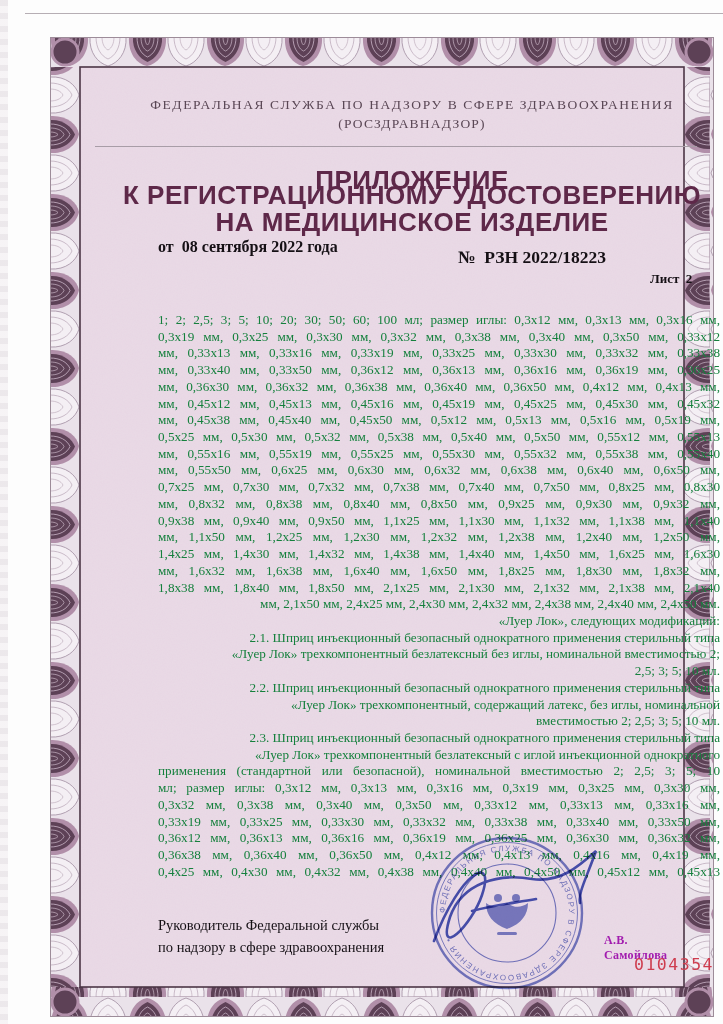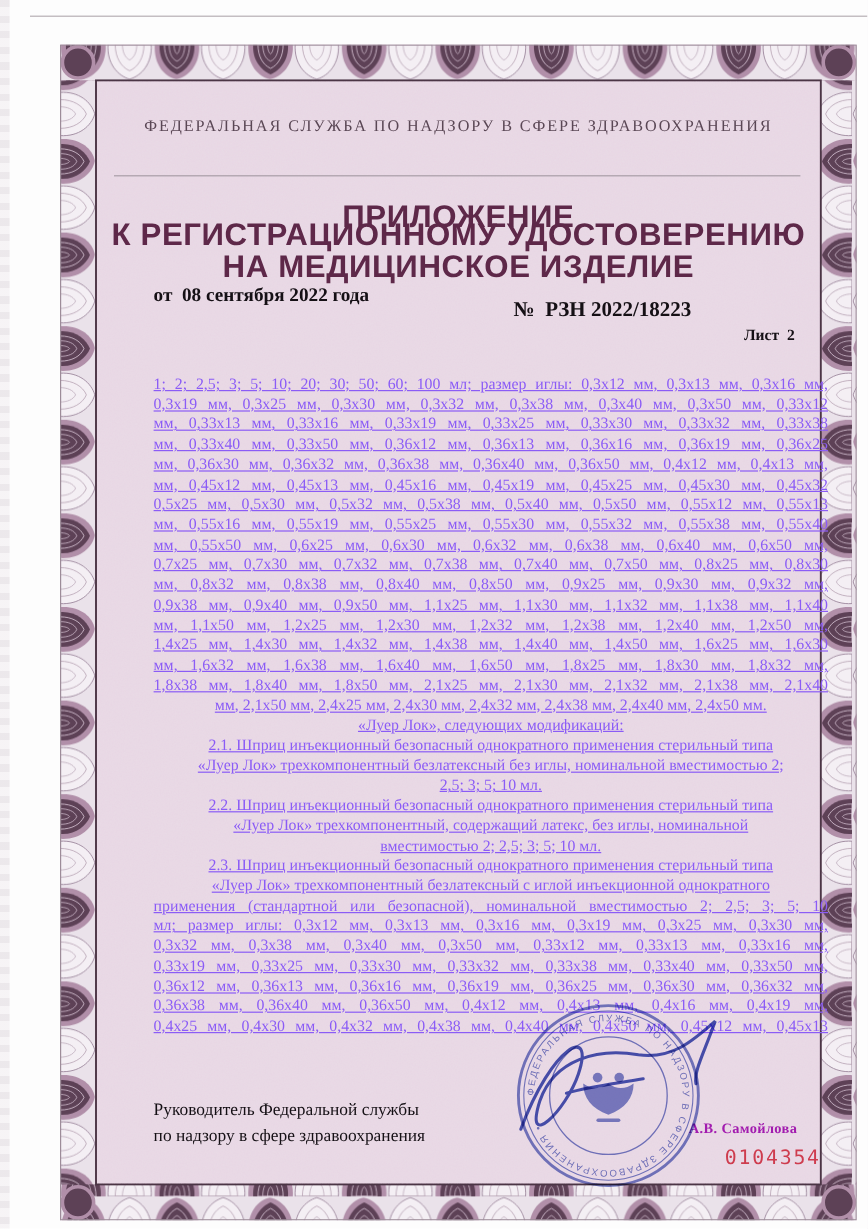--- a/index.html
+++ b/index.html
@@ -6,35 +6,35 @@
   body { background:#ffffff; font-family:"Liberation Serif", serif; }
   .page { position:relative; width:723px; height:1024px; background:#fdfdfd; overflow:hidden; }
 
   .top-rule { position:absolute; top:13px; left:25px; right:0; height:1px; background:#b6aeb4; }
   .scan-edge { position:absolute; top:0; left:0; width:8px; height:100%;
     background:repeating-linear-gradient(180deg,#e3dde2 0 6px,#f3eff2 6px 13px); opacity:.65; }
 
   .frame-svg { position:absolute; left:50px; top:37px; }
 
   .content { position:absolute; left:80px; top:67px; width:604px; height:920px; }
-  .content > div { position:absolute; }
+  .content > div { position:absolute;padding-left:30px; }
 
   .agency { width:100%; text-align:center; color:#5a4755; font-size:13.5px; letter-spacing:1.6px; }
   .agency2 { width:100%; text-align:center; color:#5a4755; font-size:13.5px; letter-spacing:1.2px; }
   .divider { left:15px; width:572px; height:1px; background:#a89da7; }
 
   .doc-title { width:100%; text-align:center; font-family:"Liberation Sans", sans-serif;
     font-weight:700; font-size:26px; line-height:26px; color:#5e2849; letter-spacing:.5px; }
 
   .date-line { left:48px; font-weight:700; font-size:16px; color:#151015; white-space:pre; }
   .num-line  { left:348px; font-weight:700; font-size:17.5px; color:#151015; white-space:pre;text-align:center; }
   .sheet     { left:540px; font-weight:700; font-size:13px; color:#151015; white-space:pre; }
 
-  .body-text { left:48px; width:562px; color:#8b5cf6; font-size:13.2px;text-decoration:underline; }
-  .body-text .line { height:16.72px; line-height:16.72px; text-align:center; }
+  .body-text { left:48px; width:562px; color:#15803d; font-size:13.2px; }
+  .body-text .line { height:16.72px; line-height:16.72px; text-align:right; }
   .body-text .line.j { text-align:justify; text-align-last:justify; }
 
   .signer { left:48px; font-weight:400; font-size:14.5px; color:#151015; }
   .signer-name { left:494px; font-weight:700; font-size:12px; color:#a21caf; letter-spacing:.3px; }
   .serial { left:524px; font-family:"DejaVu Sans Mono", monospace; font-size:16.5px;
     letter-spacing:1.5px; color:#ce3c4e; }
 
   .stamp-svg { position:absolute; left:427px; top:833px; mix-blend-mode:multiply; opacity:.85; }
   .sig-svg { position:absolute; left:420px; top:845px; mix-blend-mode:multiply; }
 </style>
@@ -96,37 +96,39 @@
       <circle cx="649" cy="965" r="13" fill="#5d4156" stroke="#b18fa9" stroke-width="3"></circle>
     </g>
 
     <rect x="0.5" y="0.5" width="663" height="979" fill="none" stroke="#9d8c99"></rect>
     <rect x="30" y="30" width="604" height="920" fill="#e9dbe6" stroke="#4b3545" stroke-width="1.6"></rect>
     <rect x="31" y="31" width="602" height="918" filter="url(#speckle)" opacity="0.33"></rect>
   </svg>
 
   <div class="content">
     <div class="agency" style="top:30px">ФЕДЕРАЛЬНАЯ СЛУЖБА ПО НАДЗОРУ В СФЕРЕ ЗДРАВООХРАНЕНИЯ</div>
+    <div class="agency2" style="top:49px">(РОСЗДРАВНАДЗОР)</div>
     <div class="divider" style="top:79px"></div>
 
     <div class="doc-title" style="top:100px">ПРИЛОЖЕНИЕ</div>
     <div class="doc-title" style="top:115px">К РЕГИСТРАЦИОННОМУ УДОСТОВЕРЕНИЮ</div>
     <div class="doc-title" style="top:142px">НА МЕДИЦИНСКОЕ ИЗДЕЛИЕ</div>
 
     <div class="date-line" style="top:171px">от  08 сентября 2022 года</div>
     <div class="num-line" style="top:180px">№  РЗН 2022/18223</div>
     <div class="sheet" style="top:204px">Лист  2</div>
 
     <div class="body-text" style="top:245px">
         <div class="line j">1; 2; 2,5; 3; 5; 10; 20; 30; 50; 60; 100 мл; размер иглы: 0,3х12 мм, 0,3х13 мм, 0,3х16 мм,</div>
         <div class="line j">0,3х19 мм, 0,3х25 мм, 0,3х30 мм, 0,3х32 мм, 0,3х38 мм, 0,3х40 мм, 0,3х50 мм, 0,33х12</div>
         <div class="line j">мм, 0,33х13 мм, 0,33х16 мм, 0,33х19 мм, 0,33х25 мм, 0,33х30 мм, 0,33х32 мм, 0,33х38</div>
         <div class="line j">мм, 0,33х40 мм, 0,33х50 мм, 0,36х12 мм, 0,36х13 мм, 0,36х16 мм, 0,36х19 мм, 0,36х25</div>
         <div class="line j">мм, 0,36х30 мм, 0,36х32 мм, 0,36х38 мм, 0,36х40 мм, 0,36х50 мм, 0,4х12 мм, 0,4х13 мм,</div>
         <div class="line j">мм, 0,45х12 мм, 0,45х13 мм, 0,45х16 мм, 0,45х19 мм, 0,45х25 мм, 0,45х30 мм, 0,45х32</div>
+        <div class="line j">мм, 0,45х38 мм, 0,45х40 мм, 0,45х50 мм, 0,5х12 мм, 0,5х13 мм, 0,5х16 мм, 0,5х19 мм,</div>
         <div class="line j">0,5х25 мм, 0,5х30 мм, 0,5х32 мм, 0,5х38 мм, 0,5х40 мм, 0,5х50 мм, 0,55х12 мм, 0,55х13</div>
         <div class="line j">мм, 0,55х16 мм, 0,55х19 мм, 0,55х25 мм, 0,55х30 мм, 0,55х32 мм, 0,55х38 мм, 0,55х40</div>
         <div class="line j">мм, 0,55х50 мм, 0,6х25 мм, 0,6х30 мм, 0,6х32 мм, 0,6х38 мм, 0,6х40 мм, 0,6х50 мм,</div>
         <div class="line j">0,7х25 мм, 0,7х30 мм, 0,7х32 мм, 0,7х38 мм, 0,7х40 мм, 0,7х50 мм, 0,8х25 мм, 0,8х30</div>
         <div class="line j">мм, 0,8х32 мм, 0,8х38 мм, 0,8х40 мм, 0,8х50 мм, 0,9х25 мм, 0,9х30 мм, 0,9х32 мм,</div>
         <div class="line j">0,9х38 мм, 0,9х40 мм, 0,9х50 мм, 1,1х25 мм, 1,1х30 мм, 1,1х32 мм, 1,1х38 мм, 1,1х40</div>
         <div class="line j">мм, 1,1х50 мм, 1,2х25 мм, 1,2х30 мм, 1,2х32 мм, 1,2х38 мм, 1,2х40 мм, 1,2х50 мм,</div>
         <div class="line j">1,4х25 мм, 1,4х30 мм, 1,4х32 мм, 1,4х38 мм, 1,4х40 мм, 1,4х50 мм, 1,6х25 мм, 1,6х30</div>
         <div class="line j">мм, 1,6х32 мм, 1,6х38 мм, 1,6х40 мм, 1,6х50 мм, 1,8х25 мм, 1,8х30 мм, 1,8х32 мм,</div>
         <div class="line j">1,8х38 мм, 1,8х40 мм, 1,8х50 мм, 2,1х25 мм, 2,1х30 мм, 2,1х32 мм, 2,1х38 мм, 2,1х40</div>

